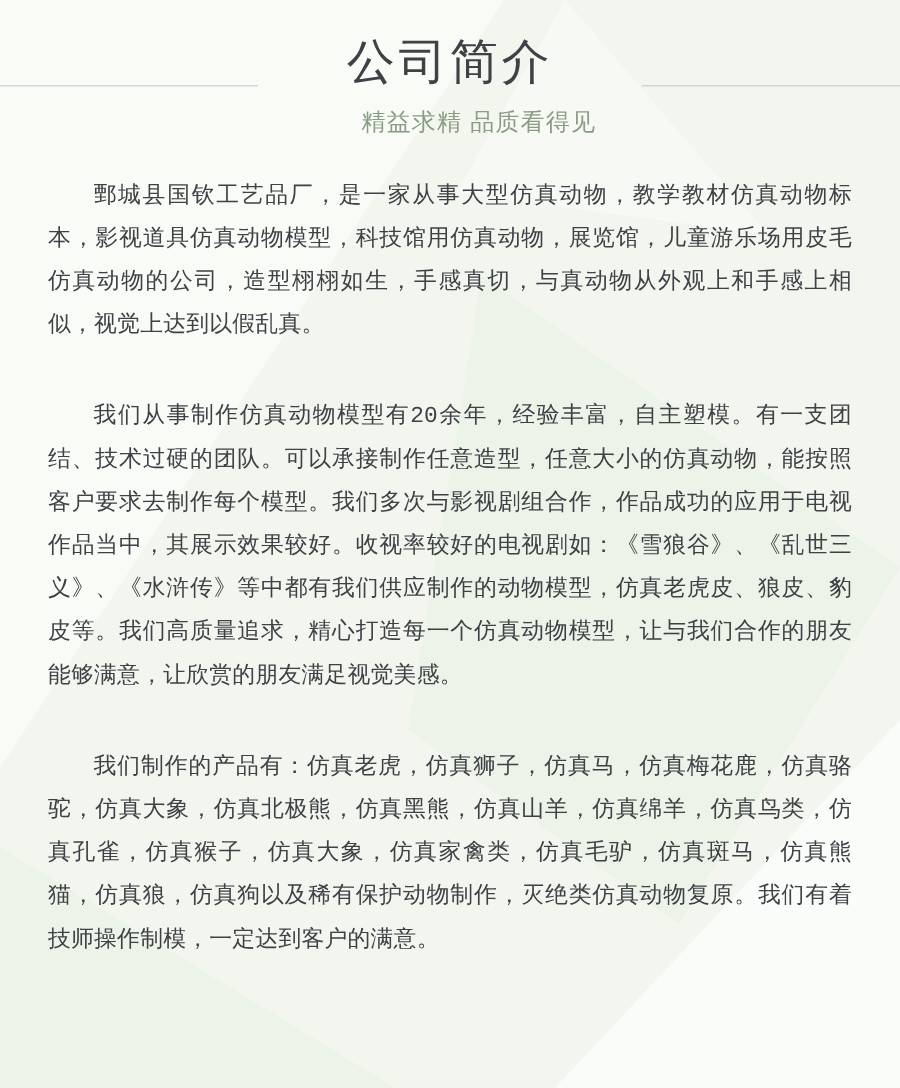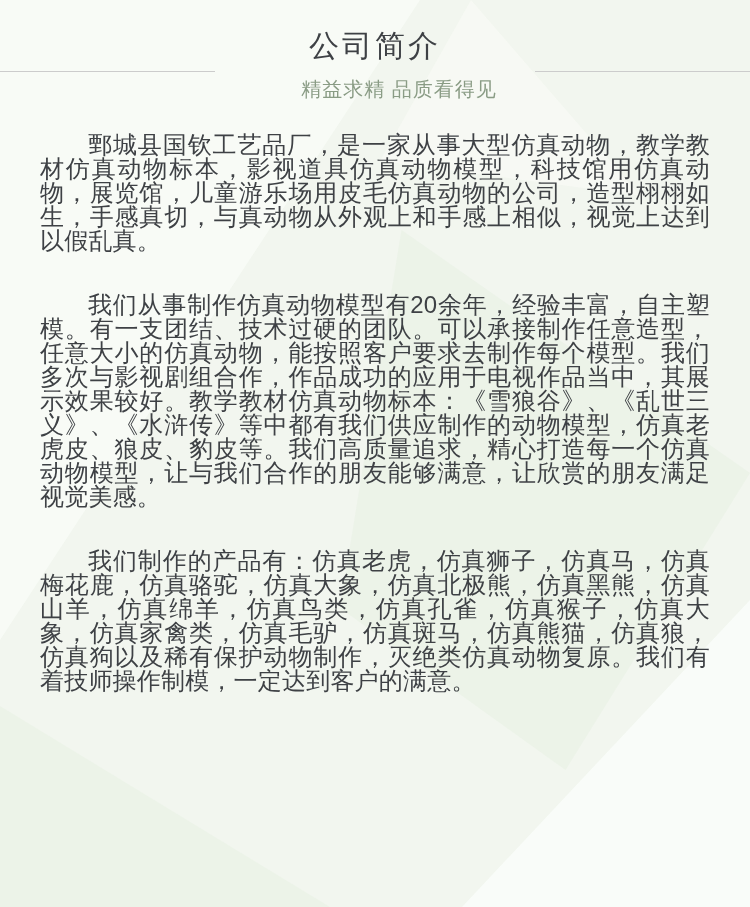--- a/index.html
+++ b/index.html
@@ -42,21 +42,21 @@
     background: #eaf2e6; opacity: .7;
     clip-path: polygon(0 30%, 100% 100%, 0 100%);
   }
   .bg-shape.s5 {
     left: 380px; top: 0; width: 260px; height: 230px;
     background: #f7faf4; opacity: .9;
     clip-path: polygon(35% 0, 100% 85%, 0 70%);
   }
   header { position: relative; z-index: 2; text-align: center; padding-top: 27px; }
   .page-title {
-    font-size: 30px;
+    font-size: 40px;
     font-weight: 500;
     letter-spacing: 3px;
     color: var(--title-text, #3e4145);
     line-height: 1.25;
   }
   .rule {
     position: absolute; top: 71px;
     width: 215px; height: 1px;
     background: var(--divider, #ccc);
   }
@@ -67,27 +67,28 @@
     font-size: 20px;
     letter-spacing: 1px;
     color: var(--subtitle-text, #8a9c85);
     padding-left: 48px;
   }
   main {
     position: relative; z-index: 2;
     margin: 30px 40px 0 40px;
   }
   main p {
-    font-size: 24px;
-    line-height: 24px;
+    font-size: 19px;
+    line-height: 36px;
     color: var(--body-text, #3e4145);
     text-align: justify;
     text-indent: 2em;
     margin-bottom: 40px;
     letter-spacing: 0.2px;
+    font-family: Liberation Mono, monospace;
   }
 </style>
 </head>
 <body>
 
 <div class="page">
 
   <div class="bg-layer">
     <div class="bg-shape s1"></div>
     <div class="bg-shape s5"></div>
@@ -98,17 +99,17 @@
 
   <header>
     <h1 class="page-title">公司简介</h1>
     <div class="rule rule-left"></div>
     <div class="rule rule-right"></div>
     <div class="page-subtitle">精益求精 品质看得见</div>
   </header>
 
   <main>
     <p>鄄城县国钦工艺品厂，是一家从事大型仿真动物，教学教材仿真动物标本，影视道具仿真动物模型，科技馆用仿真动物，展览馆，儿童游乐场用皮毛仿真动物的公司，造型栩栩如生，手感真切，与真动物从外观上和手感上相似，视觉上达到以假乱真。</p>
-    <p>我们从事制作仿真动物模型有20余年，经验丰富，自主塑模。有一支团结、技术过硬的团队。可以承接制作任意造型，任意大小的仿真动物，能按照客户要求去制作每个模型。我们多次与影视剧组合作，作品成功的应用于电视作品当中，其展示效果较好。教学教材仿真动物标本：《雪狼谷》、《乱世三义》、《水浒传》等中都有我们供应制作的动物模型，仿真老虎皮、狼皮、豹皮等。我们高质量追求，精心打造每一个仿真动物模型，让与我们合作的朋友能够满意，让欣赏的朋友满足视觉美感。</p>
+    <p>我们从事制作仿真动物模型有20余年，经验丰富，自主塑模。有一支团结、技术过硬的团队。可以承接制作任意造型，任意大小的仿真动物，能按照客户要求去制作每个模型。我们多次与影视剧组合作，作品成功的应用于电视作品当中，其展示效果较好。收视率较好的电视剧如：《雪狼谷》、《乱世三义》、《水浒传》等中都有我们供应制作的动物模型，仿真老虎皮、狼皮、豹皮等。我们高质量追求，精心打造每一个仿真动物模型，让与我们合作的朋友能够满意，让欣赏的朋友满足视觉美感。</p>
     <p>我们制作的产品有：仿真老虎，仿真狮子，仿真马，仿真梅花鹿，仿真骆驼，仿真大象，仿真北极熊，仿真黑熊，仿真山羊，仿真绵羊，仿真鸟类，仿真孔雀，仿真猴子，仿真大象，仿真家禽类，仿真毛驴，仿真斑马，仿真熊猫，仿真狼，仿真狗以及稀有保护动物制作，灭绝类仿真动物复原。我们有着技师操作制模，一定达到客户的满意。</p>
   </main>
 
 </div>
 
 </body></html>

